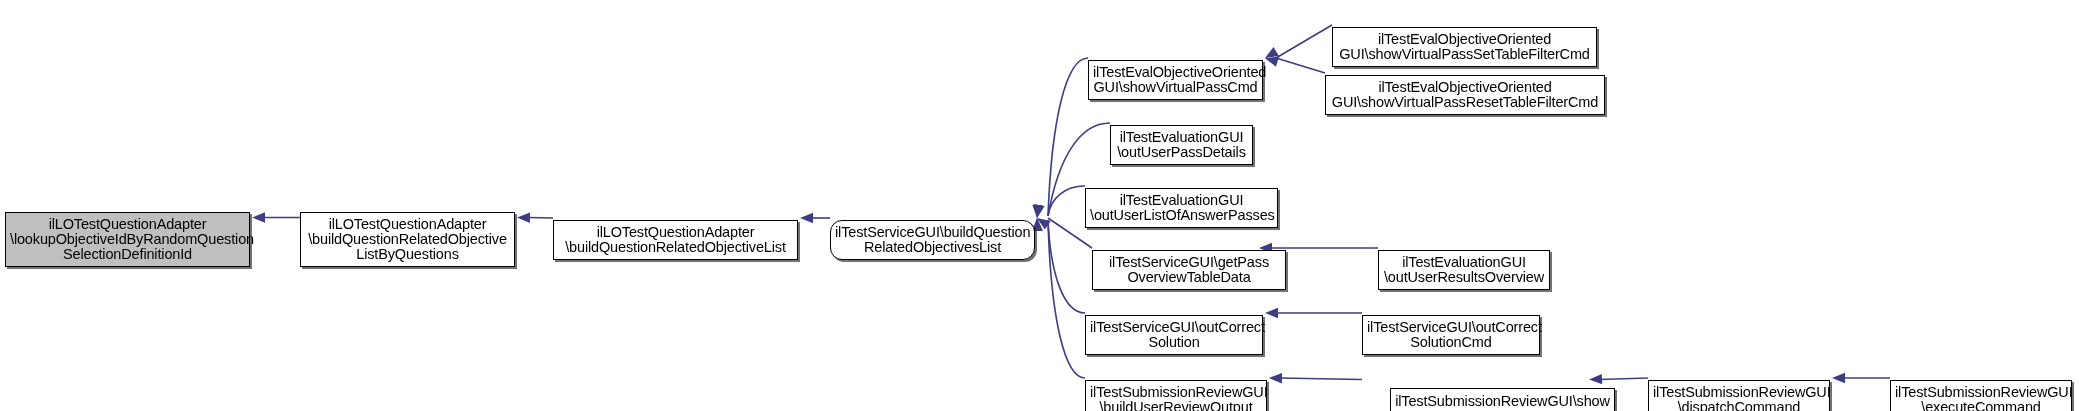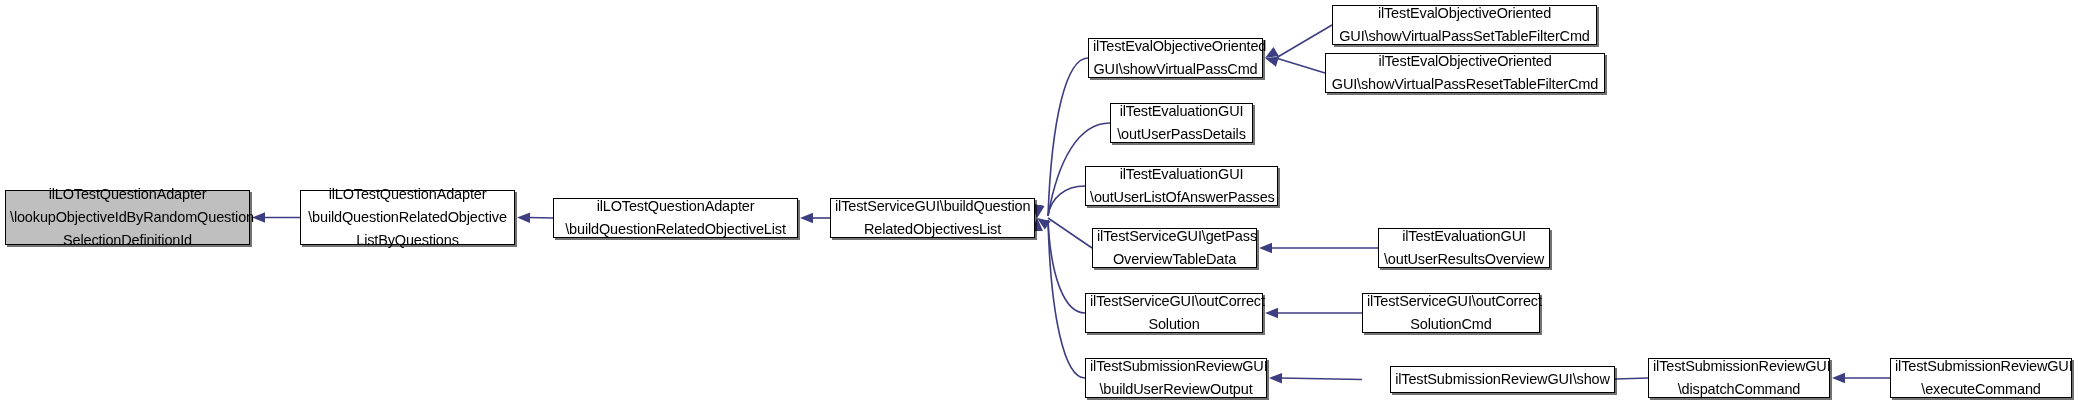--- a/index.html
+++ b/index.html
@@ -18,30 +18,31 @@
     width:2079px;height:411px;
     pointer-events:none;
   }
   .node{
     position:absolute;
     box-sizing:border-box;
     border:1px solid #000000;
     background:#ffffff;
     color:#000000;
     font-size:14.5px;
-    line-height:23px;
+    line-height:15px;
     display:flex;
     align-items:center;
     justify-content:center;
     text-align:center;
     padding:1px 4px;
     white-space:pre-line;
     letter-spacing:-0.15px;
     box-shadow:2px 2px 0 0 rgba(0,0,0,0.55);
     z-index:2;
+    margin-top:22px;
   }
   .node.root{
     background:#bfbfbf;
     border-color:#000000;
   }
   .node .label{
     display:block;
     width:100%;
     white-space:pre-line;
   }
@@ -118,29 +119,29 @@
     </svg>
   <div id="nodes">
       <div class="node root" style="left: 5px; top: 190px; width: 245px; height: 55px;"><span class="label">ilLOTestQuestionAdapter
 \lookupObjectiveIdByRandomQuestion
 SelectionDefinitionId</span></div>
       <div class="node" style="left: 300px; top: 190px; width: 215px; height: 55px;"><span class="label">ilLOTestQuestionAdapter
 \buildQuestionRelatedObjective
 ListByQuestions</span></div>
       <div class="node" style="left: 553px; top: 198px; width: 245px; height: 40px;"><span class="label">ilLOTestQuestionAdapter
 \buildQuestionRelatedObjectiveList</span></div>
-      <div class="node" style="left: 830px; top: 198px; width: 205px; height: 40px;"><span class="label">ilTestServiceGUI\buildQuestion
+      <div class="node" style="left: 830px; top: 198px; width: 205px; height: 40px; border-radius: 12px;"><span class="label">ilTestServiceGUI\buildQuestion
 RelatedObjectivesList</span></div>
       <div class="node" style="left: 1088px; top: 38px; width: 175px; height: 40px;"><span class="label">ilTestEvalObjectiveOriented
 GUI\showVirtualPassCmd</span></div>
       <div class="node" style="left: 1110px; top: 103px; width: 143px; height: 40px;"><span class="label">ilTestEvaluationGUI
 \outUserPassDetails</span></div>
       <div class="node" style="left: 1085px; top: 166px; width: 193px; height: 40px;"><span class="label">ilTestEvaluationGUI
 \outUserListOfAnswerPasses</span></div>
-      <div class="node" style="left: 1092px; top: 228px; width: 165px; height: 40px;"><span class="label">ilTestServiceGUI\getPass
+      <div class="node" style="left: 1092px; top: 228px; width: 194px; height: 40px;"><span class="label">ilTestServiceGUI\getPass
 OverviewTableData</span></div>
       <div class="node" style="left: 1085px; top: 293px; width: 178px; height: 40px;"><span class="label">ilTestServiceGUI\outCorrect
 Solution</span></div>
       <div class="node" style="left: 1085px; top: 358px; width: 182px; height: 40px;"><span class="label">ilTestSubmissionReviewGUI
 \buildUserReviewOutput</span></div>
       <div class="node" style="left: 1332px; top: 5px; width: 265px; height: 40px;"><span class="label">ilTestEvalObjectiveOriented
 GUI\showVirtualPassSetTableFilterCmd</span></div>
       <div class="node" style="left: 1325px; top: 53px; width: 280px; height: 40px;"><span class="label">ilTestEvalObjectiveOriented
 GUI\showVirtualPassResetTableFilterCmd</span></div>
       <div class="node" style="left: 1378px; top: 228px; width: 172px; height: 40px;"><span class="label">ilTestEvaluationGUI

